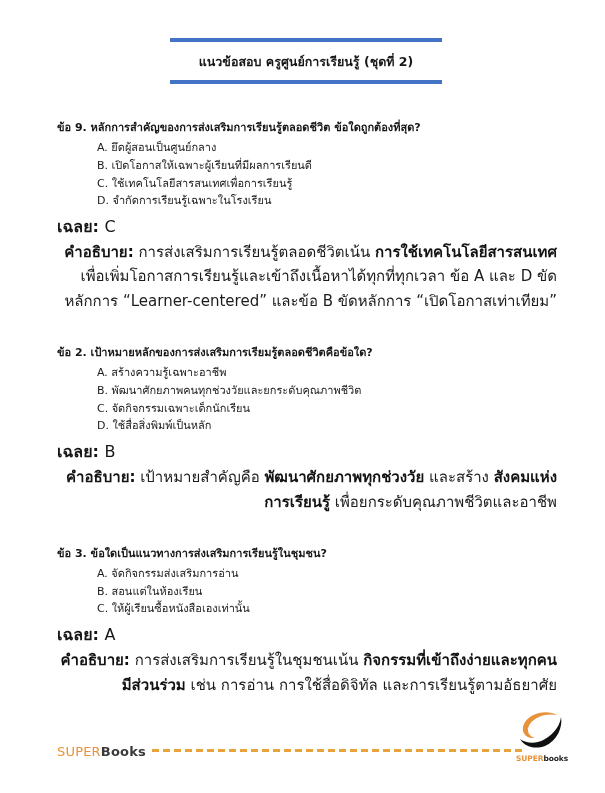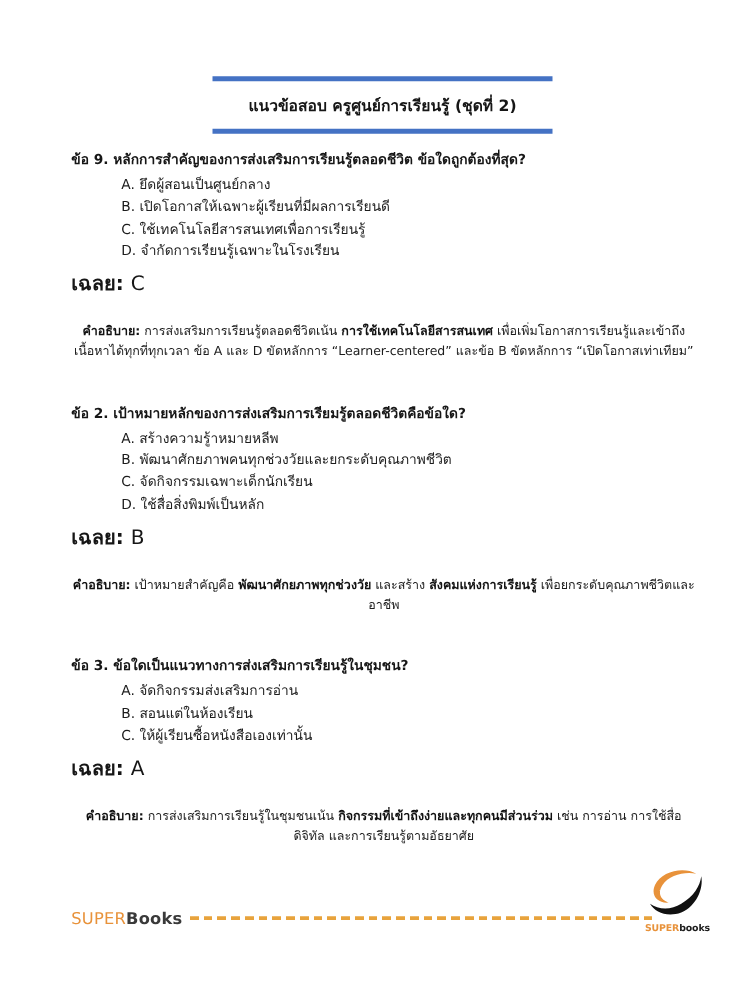--- a/index.html
+++ b/index.html
@@ -18,21 +18,21 @@
 
   .page {
     position: absolute;
     inset: 0;
     background: #ffffff;
   }
 
   
   .header-block {
     position: absolute;
-    top: 61px;
+    top: 38px;
     left: 170px;
     width: 272px;
   }
   .rule {
     height: 4px;
     background: #4472C4;
     width: 100%;
   }
   .rule-bottom {
     height: 4px;
@@ -86,38 +86,38 @@
     font-weight: bold;
     color: #161616;
     margin-top: 5px;
     line-height: 1.5;
   }
   .answer .ans-letter {
     font-weight: normal;
   }
 
   .explain {
-    font-size: 10px;
+    font-size: 15px;
     color: #1c1c1c;
     line-height: 1.62;
-    margin-top: 19px;
-    text-align: center;
+    margin-top: 1px;
+    text-align: right;
   }
   .explain b {
     font-weight: bold;
     color: #121212;
   }
 
   .gap-1 { height: 14px; }
 
   
   .footer {
     position: absolute;
     left: 0;
-    bottom: 16px;
+    bottom: 0;
     width: 605px;
     height: 95px;
   }
   .footer-brand {
     position: absolute;
     left: 57px;
     bottom: 34px;
     font-size: 13px;
     letter-spacing: 0.2px;
     white-space: nowrap;
@@ -195,21 +195,21 @@
       </ul>
       <div class="answer"><span>เฉลย:</span> <span class="ans-letter">C</span></div>
       <div class="explain"><b>คำอธิบาย:</b><span><span> การส่งเสริมการเรียนรู้ตลอดชีวิตเน้น </span><b>การใช้เทคโนโลยีสารสนเทศ</b><span> เพื่อเพิ่มโอกาสการเรียนรู้และเข้าถึงเนื้อหาได้ทุกที่ทุกเวลา ข้อ A และ D ขัดหลักการ “Learner-centered” และข้อ B ขัดหลักการ “เปิดโอกาสเท่าเทียม”</span></span></div>
     </div>
 
     <div class="gap-1"></div>
 
     <div class="qblock">
       <div class="q-stem">ข้อ 2. เป้าหมายหลักของการส่งเสริมการเรียมรู้ตลอดชีวิตคือข้อใด?</div>
       <ul class="choices">
-        <li class="choice">A. สร้างความรู้าหมายหลีพ</li>
+        <li class="choice">A. สร้างความรู้เฉพาะอาชีพ</li>
         <li class="choice">B. พัฒนาศักยภาพคนทุกช่วงวัยและยกระดับคุณภาพชีวิต</li>
         <li class="choice">C. จัดกิจกรรมเฉพาะเด็กนักเรียน</li>
         <li class="choice">D. ใช้สื่อสิ่งพิมพ์เป็นหลัก</li>
       </ul>
       <div class="answer"><span>เฉลย:</span> <span class="ans-letter">B</span></div>
       <div class="explain"><b>คำอธิบาย:</b><span><span> เป้าหมายสำคัญคือ </span><b>พัฒนาศักยภาพทุกช่วงวัย</b><span> และสร้าง </span><b>สังคมแห่งการเรียนรู้</b><span> เพื่อยกระดับคุณภาพชีวิตและอาชีพ</span></span></div>
     </div>
 
     <div class="gap-1"></div>
 

